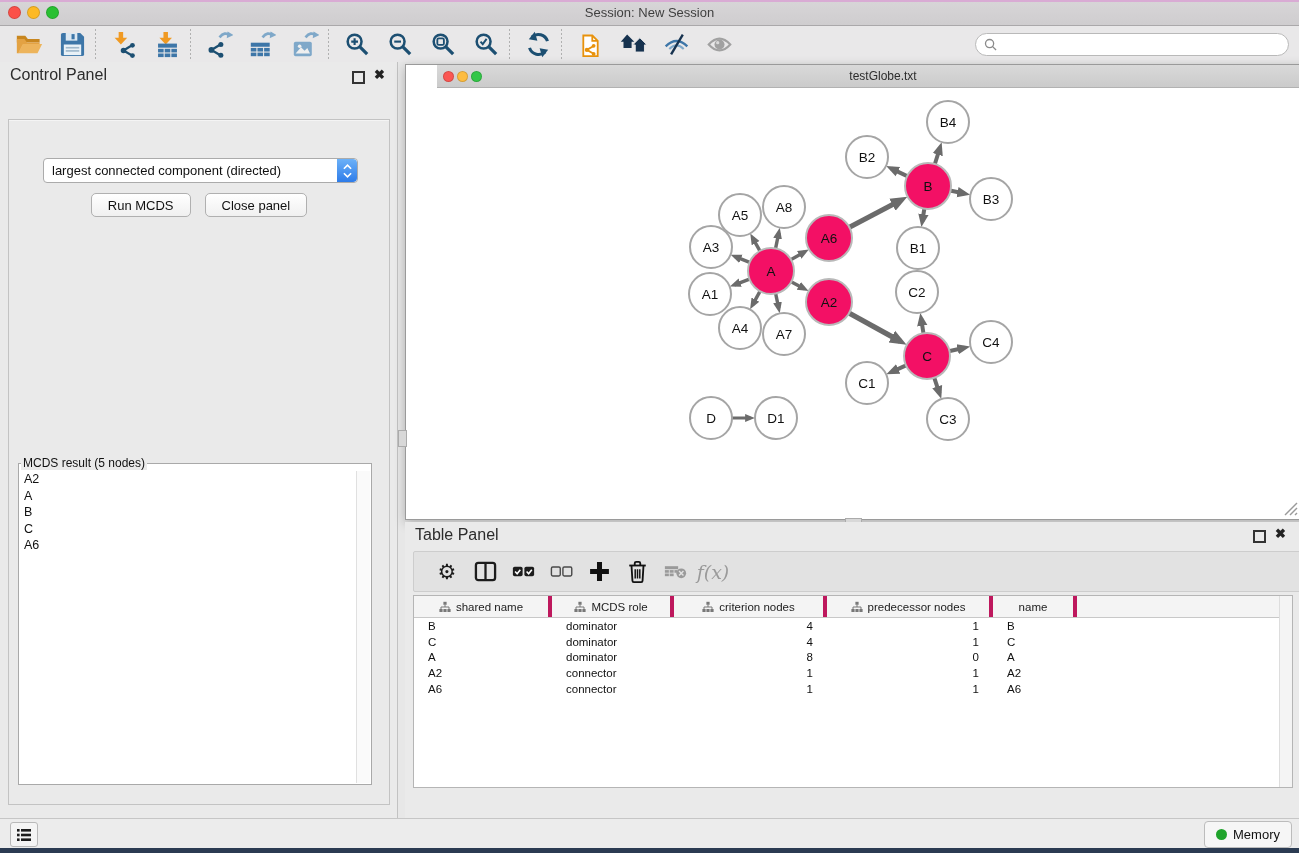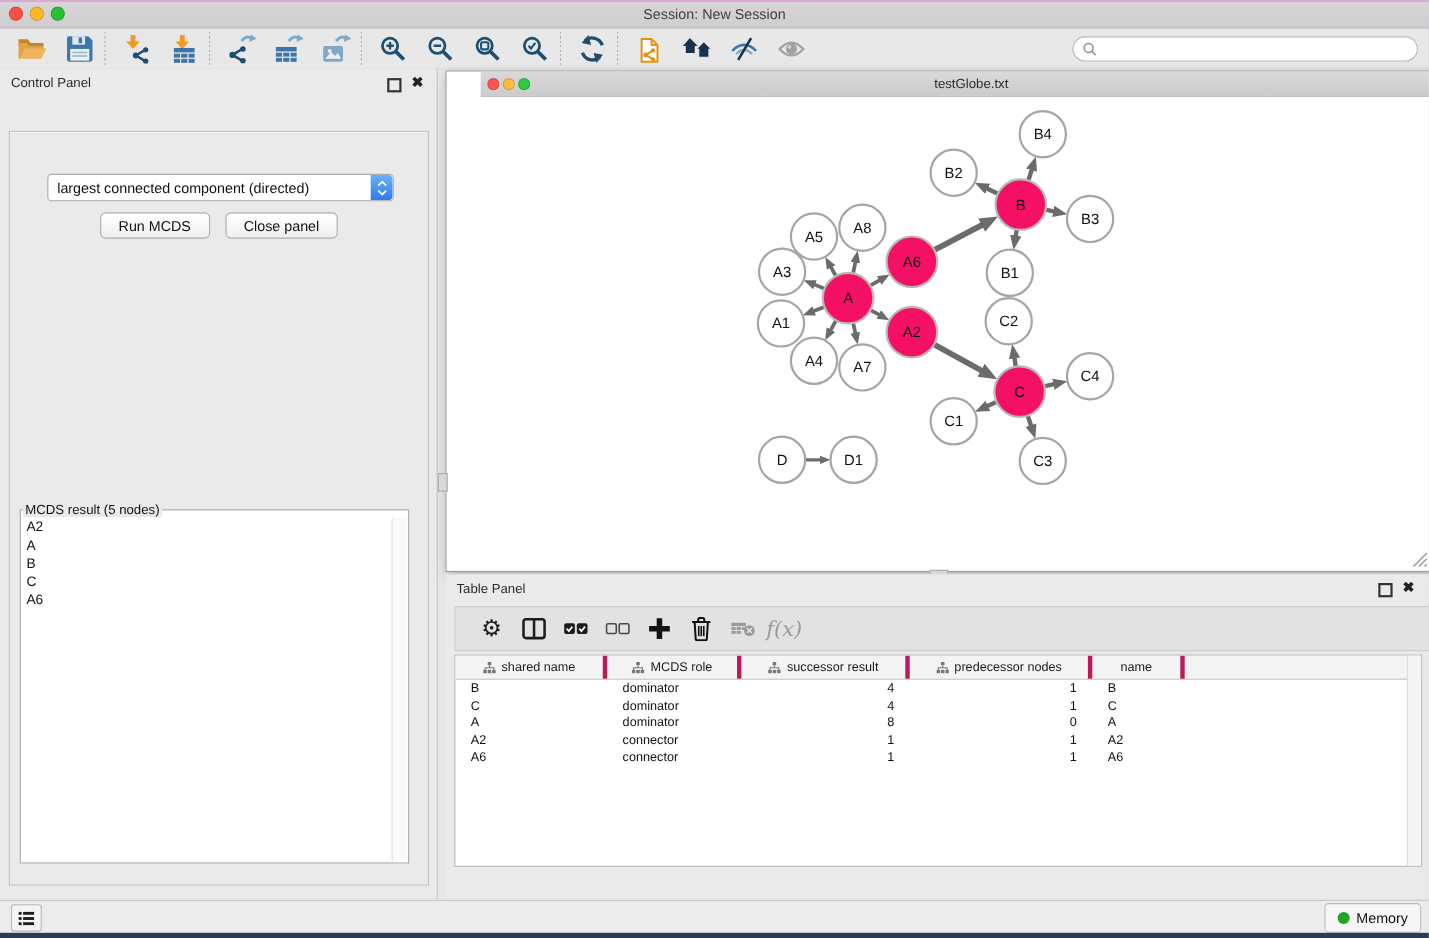--- a/index.html
+++ b/index.html
@@ -23,21 +23,21 @@
   .tb-sep{width:1px;height:30px;margin:0 4px;flex:0 0 auto;
     background-image:repeating-linear-gradient(#b0b0b0 0 2px,transparent 2px 4px);}
   .searchbox{margin-left:auto;margin-right:10px;width:296px;height:21px;background:#fff;
     border:1px solid #b9b9b9;border-radius:12px;display:flex;align-items:center;padding:0 8px;}
   .searchbox input{border:none;outline:none;flex:1;font-size:12px;background:transparent;margin-left:5px;
     font-family:"Liberation Sans",sans-serif;}
   
   .control-panel{position:absolute;left:0;top:62px;width:397px;height:756px;background:#eaeaea;
     border-right:1px solid #c2c2c2;}
   .panel-titlerow{position:relative;height:26px;display:flex;align-items:center;}
-  .panel-title{font-size:12px;color:#2c2c2c;margin-left:10px;}
+  .panel-title{font-size:16px;color:#2c2c2c;margin-left:10px;}
   .float-box{position:absolute;width:9px;height:9px;border:2px solid #333;}
   .close-x{position:absolute;font-size:13px;font-weight:bold;color:#222;line-height:10px;}
   .cp-float{right:32px;top:9px;} .cp-close{right:12px;top:8px;}
   .seg{background:#fff;border:1px solid #bdbdbd;border-left:none;padding:0 13px;height:20px;line-height:20px;
     font-size:12.5px;color:#1a1a1a;cursor:default;}
   .seg:first-child{border-left:1px solid #bdbdbd;border-radius:5px 0 0 5px;}
   .seg:last-child{border-radius:0 5px 5px 0;}
   .seg.selected{background:#3b99fc;color:#fff;border-color:#3b99fc;border-radius:5px;margin-left:-1px;}
   .cp-tabs-row{display:flex;justify-content:center;margin-top:6px;}
   .cp-content{position:absolute;left:8px;top:57px;width:380px;height:684px;border:1px solid #c3c3c3;
@@ -517,21 +517,21 @@
             <span>MCDS role</span>
           </div>
           <div class="t-hcell" style="width: 153px;">
             <svg width="12" height="12" viewBox="0 0 12 12">
               <rect x="4.4" y="0.8" width="3.2" height="3" fill="#787878"></rect>
               <rect x="0.4" y="8" width="3.2" height="3" fill="#787878"></rect>
               <rect x="4.4" y="8" width="3.2" height="3" fill="#787878"></rect>
               <rect x="8.4" y="8" width="3.2" height="3" fill="#787878"></rect>
               <path d="M6 4 v2 M2 8 V6 h8 v2" stroke="#787878" fill="none"></path>
             </svg>
-            <span>successor result</span>
+            <span>criterion nodes</span>
           </div>
           <div class="t-hcell" style="width: 166px;">
             <svg width="12" height="12" viewBox="0 0 12 12">
               <rect x="4.4" y="0.8" width="3.2" height="3" fill="#787878"></rect>
               <rect x="0.4" y="8" width="3.2" height="3" fill="#787878"></rect>
               <rect x="4.4" y="8" width="3.2" height="3" fill="#787878"></rect>
               <rect x="8.4" y="8" width="3.2" height="3" fill="#787878"></rect>
               <path d="M6 4 v2 M2 8 V6 h8 v2" stroke="#787878" fill="none"></path>
             </svg>
             <span>predecessor nodes</span>

